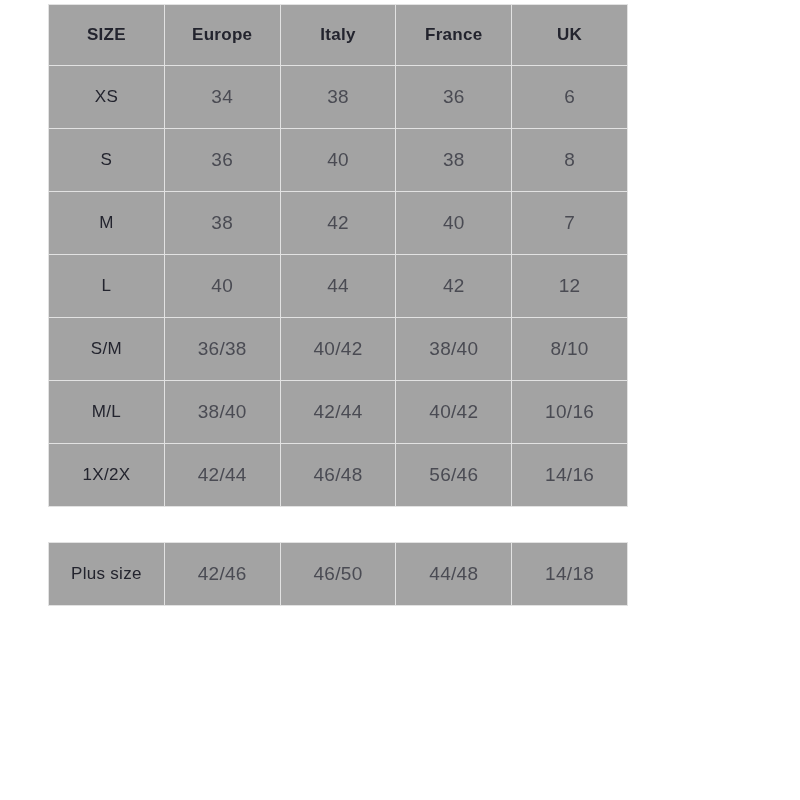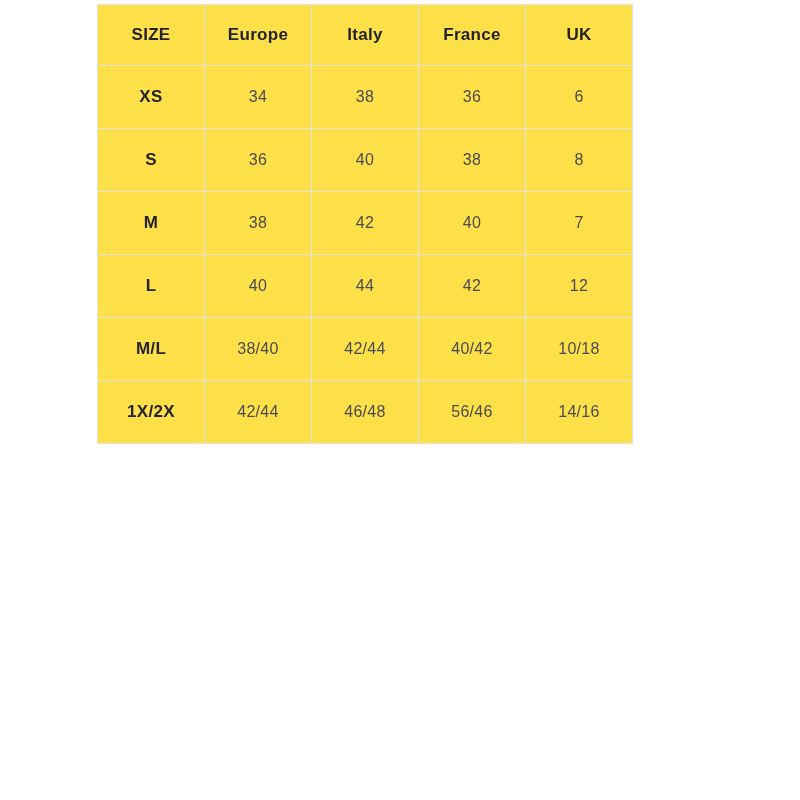--- a/index.html
+++ b/index.html
@@ -12,48 +12,48 @@
   }
   .page {
     position: relative;
     width: 800px;
     height: 800px;
     background: #ffffff;
   }
   table.size-table {
     border-collapse: collapse;
     table-layout: fixed;
-    width: 536px;
-    margin-left: 97px;
-    background: #fde047;
+    width: 580px;
+    margin-left: 48px;
+    background: #a3a3a3;
   }
   table.main-table { margin-top: 4px; }
   table.secondary-table { margin-top: 35px; }
   table.size-table td, table.size-table th {
     border: 1px solid #e2e2e2;
     text-align: center;
     vertical-align: middle;
     height: 63px;
     padding: 0;
     letter-spacing: 0.3px;
   }
   table.main-table thead th { height: 61px; }
   .hdr {
     font-weight: 700;
     font-size: 17px;
     color: #23242e;
   }
   .rowlabel {
-    font-weight: 700;
+    font-weight: 400;
     font-size: 17px;
     color: #23242e;
   }
   .val {
     font-weight: 400;
-    font-size: 16px;
+    font-size: 19px;
     color: #4a4b53;
   }
 </style>
 </head>
 <body>
 
 <div class="page">
 
   <table class="size-table main-table">
     <thead>
@@ -88,34 +88,48 @@
         <td class="val">7</td>
       </tr>
       <tr>
         <td class="rowlabel">L</td>
         <td class="val">40</td>
         <td class="val">44</td>
         <td class="val">42</td>
         <td class="val">12</td>
       </tr>
       <tr>
+        <td class="rowlabel">S/M</td>
+        <td class="val">36/38</td>
+        <td class="val">40/42</td>
+        <td class="val">38/40</td>
+        <td class="val">8/10</td>
+      </tr>
+      <tr>
         <td class="rowlabel">M/L</td>
         <td class="val">38/40</td>
         <td class="val">42/44</td>
         <td class="val">40/42</td>
-        <td class="val">10/18</td>
+        <td class="val">10/16</td>
       </tr>
       <tr>
         <td class="rowlabel">1X/2X</td>
         <td class="val">42/44</td>
         <td class="val">46/48</td>
         <td class="val">56/46</td>
         <td class="val">14/16</td>
       </tr>
     </tbody>
   </table>
 
   <table class="size-table secondary-table">
     <tbody>
+      <tr>
+        <td class="rowlabel">Plus size</td>
+        <td class="val">42/46</td>
+        <td class="val">46/50</td>
+        <td class="val">44/48</td>
+        <td class="val">14/18</td>
+      </tr>
     </tbody>
   </table>
 
 </div>
 
 </body></html>

